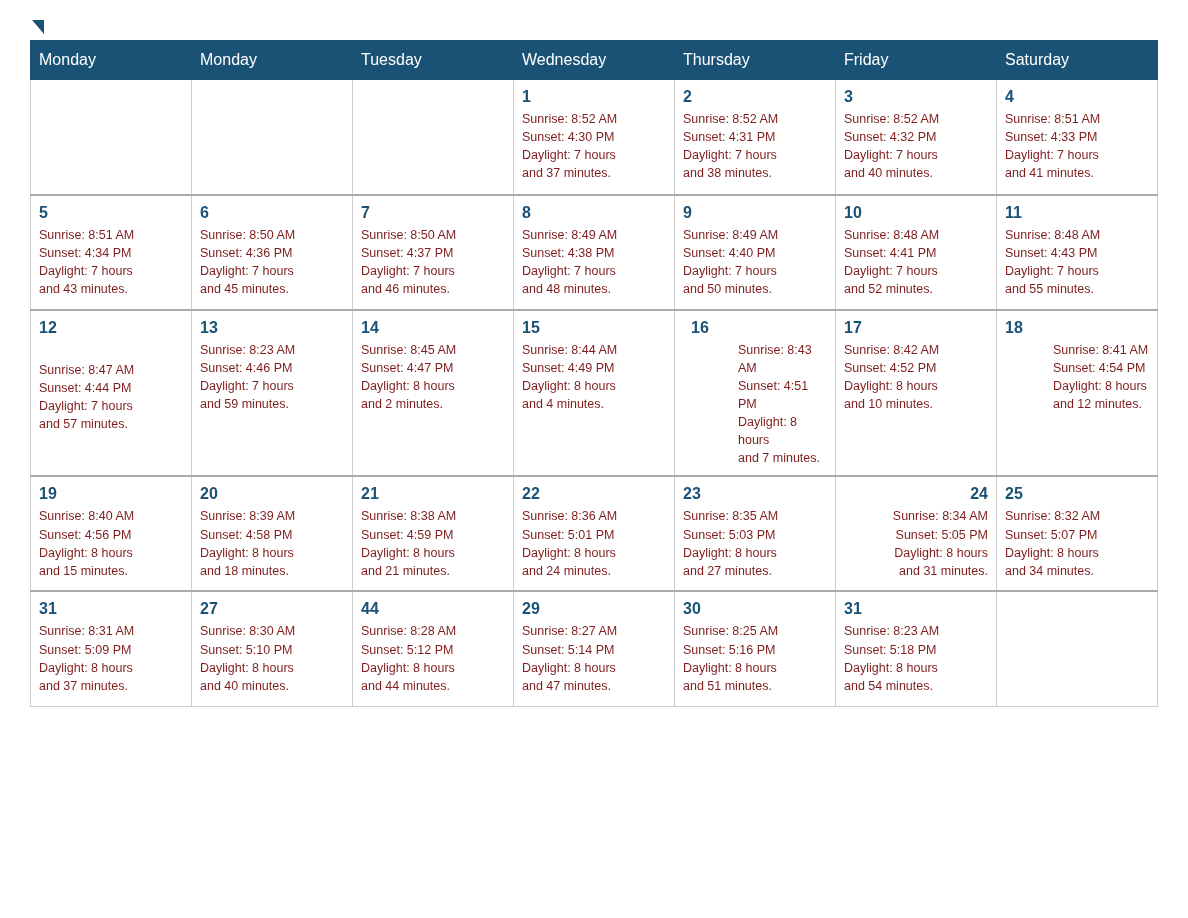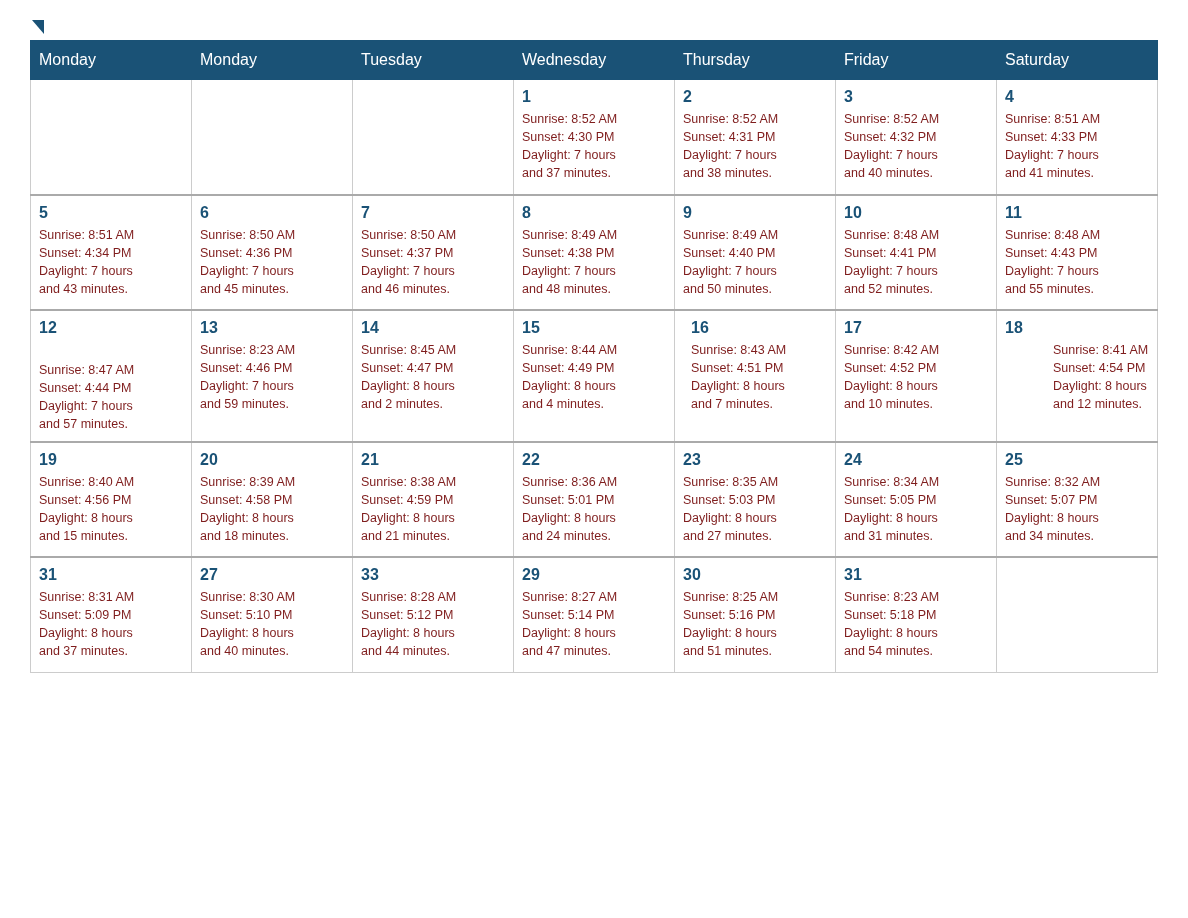--- a/index.html
+++ b/index.html
@@ -239,21 +239,21 @@
         </td>
         <td style="border-bottom: 2px solid rgb(170, 170, 170);">
           <span class="day-number">15</span>
           <div class="day-info" style="white-space: pre-line;">Sunrise: 8:44 AM
 Sunset: 4:49 PM
 Daylight: 8 hours
 and 4 minutes.</div>
         </td>
         <td style="border-bottom: 2px solid rgb(170, 170, 170); padding-left: 16px;">
           <span class="day-number">16</span>
-          <div class="day-info" style="white-space: pre-line;">Sunrise: 8:43 AM
+          <div class="day-info" style="white-space: pre-line; margin-left: 47px;">Sunrise: 8:43 AM
 Sunset: 4:51 PM
 Daylight: 8 hours
 and 7 minutes.</div>
         </td>
         <td style="border-bottom: 2px solid rgb(170, 170, 170);">
           <span class="day-number">17</span>
           <div class="day-info" style="white-space: pre-line;">Sunrise: 8:42 AM
 Sunset: 4:52 PM
 Daylight: 8 hours
 and 10 minutes.</div>
@@ -295,21 +295,21 @@
 Daylight: 8 hours
 and 24 minutes.</div>
         </td>
         <td style="border-bottom: 2px solid rgb(170, 170, 170);">
           <span class="day-number">23</span>
           <div class="day-info" style="white-space: pre-line;">Sunrise: 8:35 AM
 Sunset: 5:03 PM
 Daylight: 8 hours
 and 27 minutes.</div>
         </td>
-        <td style="border-bottom: 2px solid rgb(170, 170, 170);">
+        <td style="border-bottom: 2px solid rgb(170, 170, 170); text-align: right;">
           <span class="day-number">24</span>
           <div class="day-info" style="white-space: pre-line;">Sunrise: 8:34 AM
 Sunset: 5:05 PM
 Daylight: 8 hours
 and 31 minutes.</div>
         </td>
         <td style="border-bottom: 2px solid rgb(170, 170, 170);">
           <span class="day-number">25</span>
           <div class="day-info" style="white-space: pre-line;">Sunrise: 8:32 AM
 Sunset: 5:07 PM
@@ -326,21 +326,21 @@
 and 37 minutes.</div>
         </td>
         <td>
           <span class="day-number">27</span>
           <div class="day-info" style="white-space: pre-line;">Sunrise: 8:30 AM
 Sunset: 5:10 PM
 Daylight: 8 hours
 and 40 minutes.</div>
         </td>
         <td>
-          <span class="day-number">33</span>
+          <span class="day-number">44</span>
           <div class="day-info" style="white-space: pre-line;">Sunrise: 8:28 AM
 Sunset: 5:12 PM
 Daylight: 8 hours
 and 44 minutes.</div>
         </td>
         <td>
           <span class="day-number">29</span>
           <div class="day-info" style="white-space: pre-line;">Sunrise: 8:27 AM
 Sunset: 5:14 PM
 Daylight: 8 hours

